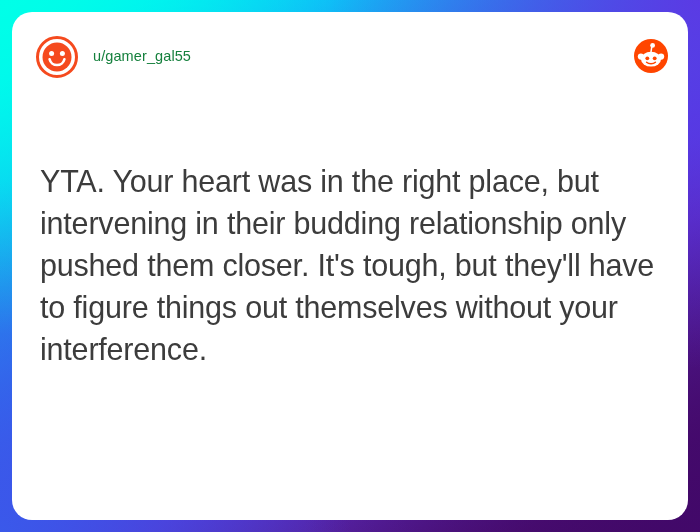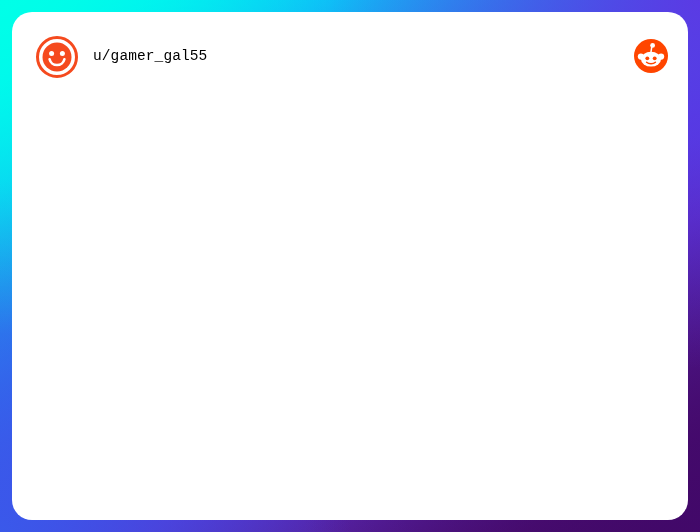--- a/index.html
+++ b/index.html
@@ -72,24 +72,24 @@
     width: 44px;
     height: 44px;
   }
   #avatar svg { display: block; }
 
   #username {
     position: absolute;
     left: 81px;
     top: 36px;
     font-size: 14.5px;
-    color: #000000;
+    color: #15803d;
     letter-spacing: 0.1px;
     white-space: nowrap;
-    font-family: Liberation Mono, monospace;
+    font-family: Liberation Sans, sans-serif;
   }
 
   #brand-logo {
     position: absolute;
     right: 20px;
     top: 27px;
     width: 34px;
     height: 34px;
   }
   #brand-logo svg { display: block; }
@@ -138,16 +138,17 @@
           <path d="M17 12.8 L17.9 7.2" stroke="#ffffff" stroke-width="1.5" fill="none" stroke-linecap="round"></path>
           <circle cx="18.6" cy="6.4" r="2.4" fill="#ffffff"></circle>
           <circle cx="13.3" cy="19.3" r="1.9" fill="#FF4500"></circle>
           <circle cx="20.7" cy="19.3" r="1.9" fill="#FF4500"></circle>
           <path d="M12.6 23.3 a5.6 4.1 0 0 0 8.8 0" fill="none" stroke="#FF4500" stroke-width="1.5" stroke-linecap="round"></path>
         </svg>
       </div>
 
     </div>
 
+    <div id="comment-body">YTA. Your heart was in the right place, but intervening in their budding relationship only pushed them closer. It's tough, but they'll have to figure things out themselves without your interference.</div>
 
   </div>
 
 </div>
 
 </body></html>

